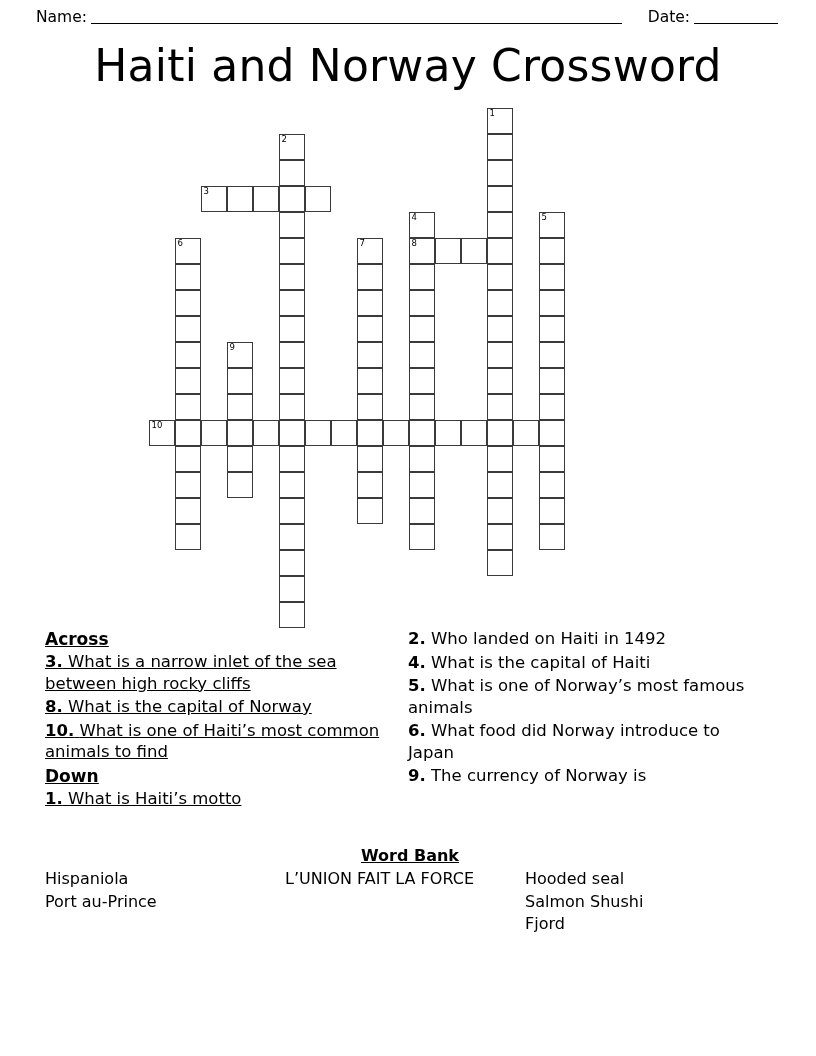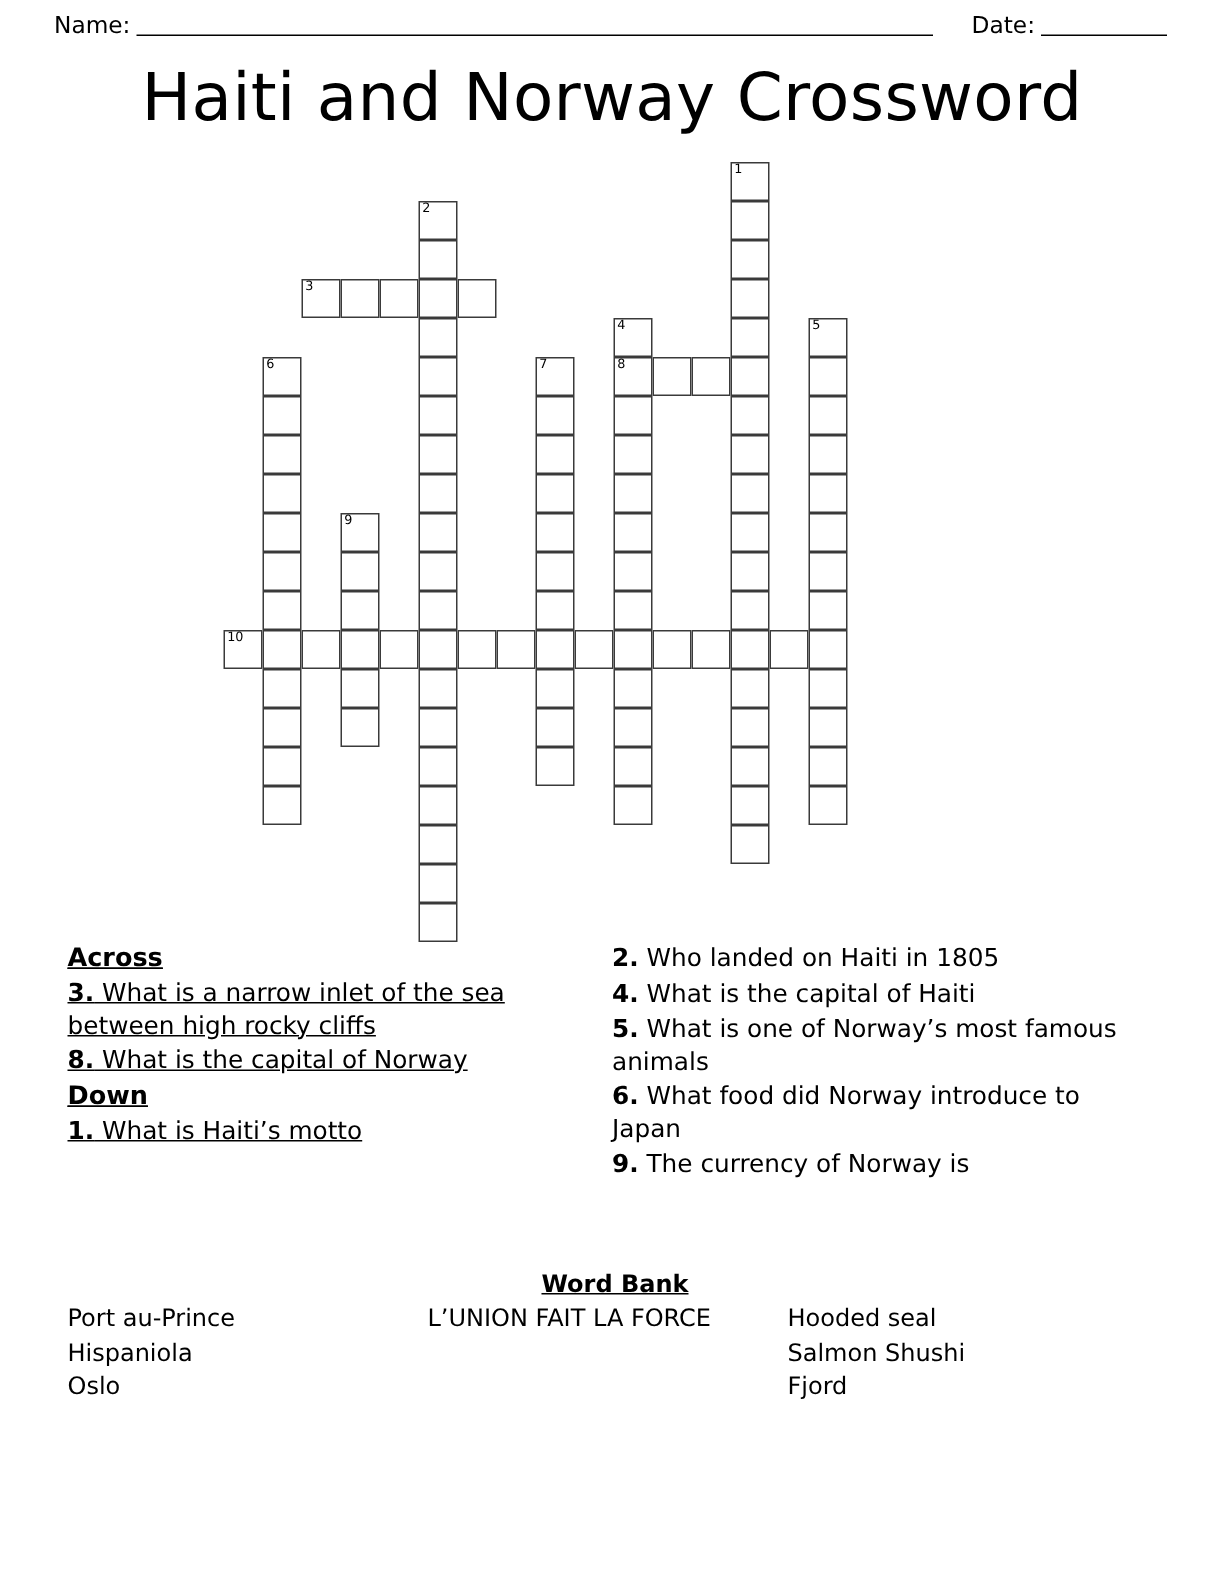--- a/index.html
+++ b/index.html
@@ -278,33 +278,37 @@
     <div class="section-head">Across</div>
 
     <p class="clue">
       <span class="n">3.</span>
       <span>What is a narrow inlet of the sea between high rocky cliffs</span>
     </p>
     <p class="clue">
       <span class="n">8.</span>
       <span>What is the capital of Norway</span>
     </p>
+    <p class="clue">
+      <span class="n">10.</span>
+      <span>What is one of Haiti’s most common animals to find</span>
+    </p>
 
     <div class="section-head">Down</div>
 
     <p class="clue">
       <span class="n">1.</span>
       <span>What is Haiti’s motto</span>
     </p>
   </div>
 
   <div class="clue-col right">
     <p class="clue">
       <span class="n">2.</span>
-      <span>Who landed on Haiti in 1805</span>
+      <span>Who landed on Haiti in 1492</span>
     </p>
     <p class="clue">
       <span class="n">4.</span>
       <span>What is the capital of Haiti</span>
     </p>
     <p class="clue">
       <span class="n">5.</span>
       <span>What is one of Norway’s most famous animals</span>
     </p>
     <p class="clue">
@@ -315,23 +319,22 @@
       <span class="n">9.</span>
       <span>The currency of Norway is</span>
     </p>
   </div>
 </div>
 
 <div class="wordbank">
   <div class="wb-head">Word Bank</div>
   <div class="wb-cols">
     <div class="wb-col c1">
+      <div class="wb-item">Hispaniola</div>
       <div class="wb-item">Port au-Prince</div>
-      <div class="wb-item">Hispaniola</div>
-      <div class="wb-item">Oslo</div>
     </div>
     <div class="wb-col c2">
       <div class="wb-item">L’UNION FAIT LA FORCE</div>
     </div>
     <div class="wb-col c3">
       <div class="wb-item">Hooded seal</div>
       <div class="wb-item">Salmon Shushi</div>
       <div class="wb-item">Fjord</div>
     </div>
   </div>

